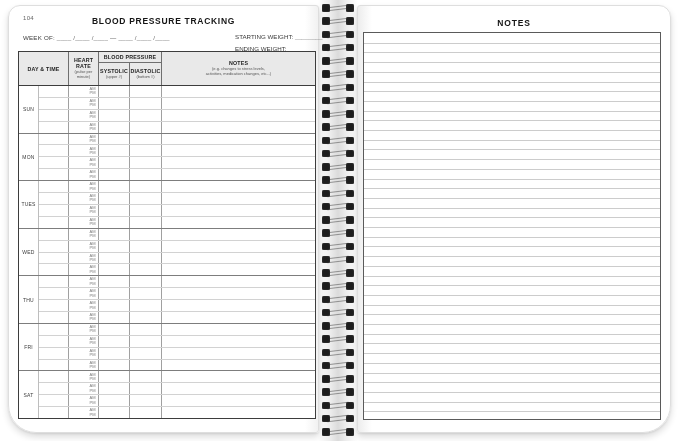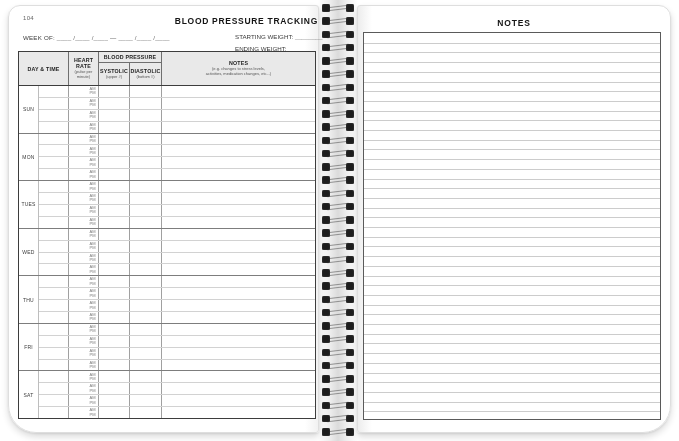--- a/index.html
+++ b/index.html
@@ -43,21 +43,21 @@
   .coil { position:relative; height:8px; }
   .coil .sq { position:absolute; top:0; width:8px; height:7.5px; background:#1d1d1d; border-radius:1.5px; box-shadow:inset 0 0 1.5px #5a5a5a; }
   .coil .sq.l { left:4px; }
   .coil .sq.r { left:28px; }
   .coil .wire { position:absolute; left:9px; width:22px; height:1.1px; background:#909090; border-radius:1px; }
   .coil .wire.w1 { top:1.6px; transform:rotate(-7deg); }
   .coil .wire.w2 { top:5.2px; transform:rotate(-7deg); }
 
   
   .page-num { position:absolute; left:14px; top:9px; font-size:6px; color:#666; letter-spacing:0.3px; }
-  .bp-title { position:absolute; left:0; width:100%; top:10px; text-align:right; font-size:8.5px; font-weight:bold; letter-spacing:0.7px; color:#151515; }
+  .bp-title { position:absolute; left:0; width:100%; top:10px; text-align:center; font-size:8.5px; font-weight:bold; letter-spacing:0.7px; color:#151515; }
   .week-line { position:absolute; left:14px; top:28px; font-size:6.2px; color:#3a3a3a; letter-spacing:0.2px; white-space:nowrap; }
   .week-line .blank { color:#707070; }
   .weights { position:absolute; left:226px; top:25px; font-size:6.2px; color:#3a3a3a; line-height:12px; white-space:nowrap; }
   .weights .blank { color:#8a8a8a; }
 
   
   .bp-table {
     position:absolute; left:9px; top:45px; width:298px; height:368px;
     border:1.3px solid #3d3d3d; display:flex; flex-direction:column; background:#fff;
   }

